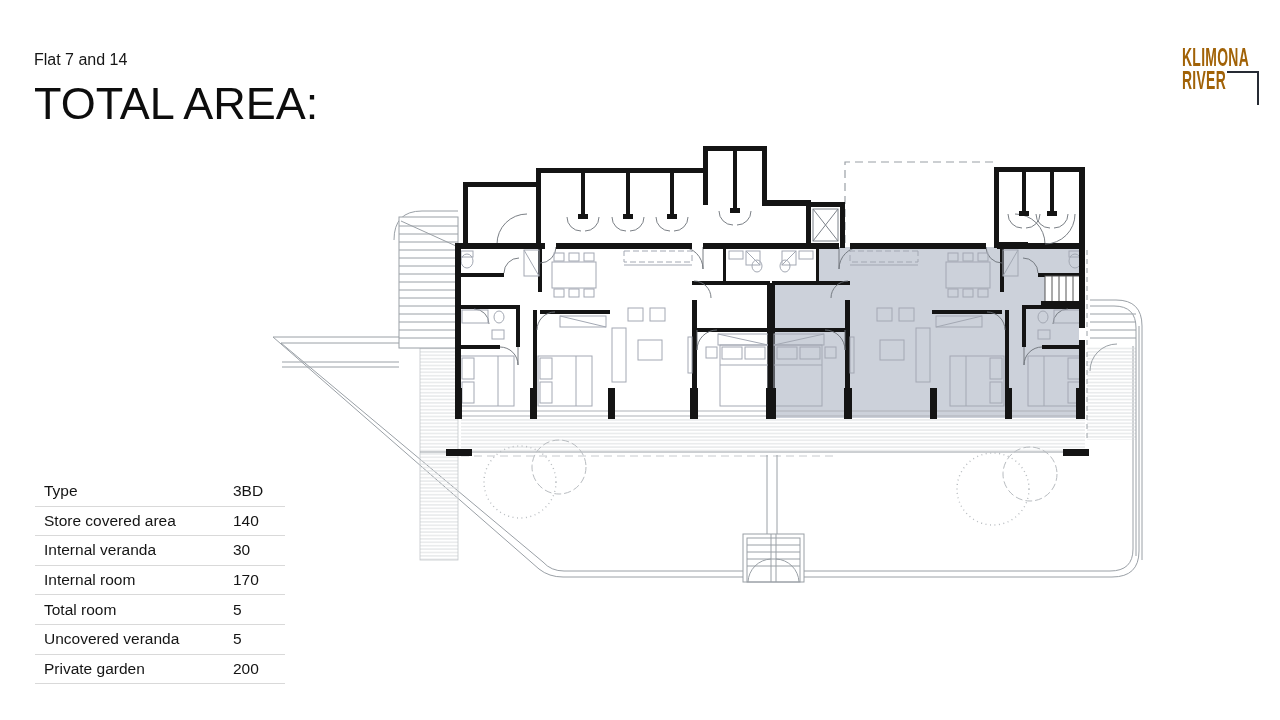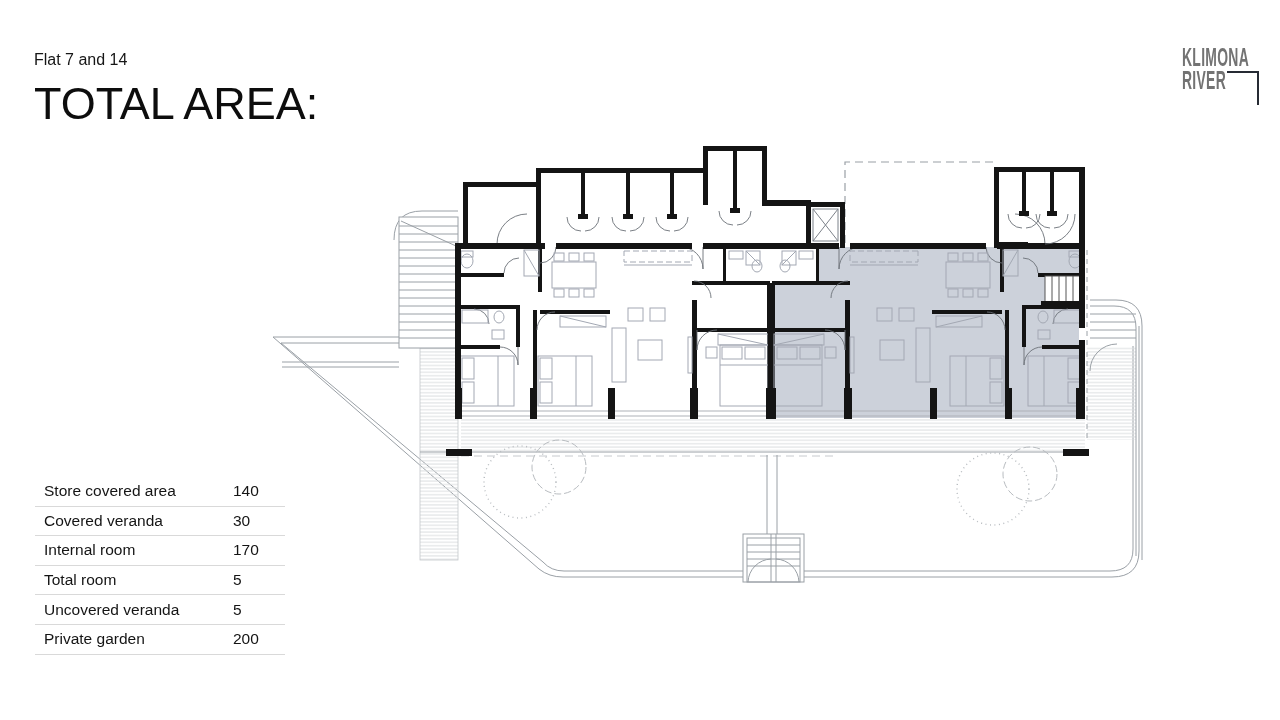--- a/index.html
+++ b/index.html
@@ -6,21 +6,21 @@
   body{
     width:1280px;height:720px;position:relative;overflow:hidden;
     background:#ffffff;font-family:"Liberation Sans", sans-serif;color:#111;
   }
   
   .header{position:absolute;left:34px;top:50px;}
   .header .subtitle{font-size:16px;line-height:20px;color:#161616;}
   .header .title{font-size:45px;line-height:49px;letter-spacing:0px;color:#0d0d0d;margin-top:9px;}
   .header .title sup{font-size:26px;}
   
-  .logo{position:absolute;left:1182px;top:44px;width:80px;color:#737373;}
+  .logo{position:absolute;left:1182px;top:44px;width:80px;color:#a16207;}
   .logo .l1,.logo .l2{
     font-weight:bold;font-size:24px;line-height:23px;letter-spacing:0.5px;
     transform:scaleX(0.58) scaleY(1.08);transform-origin:left top;white-space:nowrap;
   }
   .logo .frame{
     position:absolute;left:45px;top:27px;width:30px;height:32px;
     border-top:2px solid #262b34;border-right:2px solid #262b34;
   }
   
   .spec-table{position:absolute;left:35px;top:477px;width:250px;font-size:15.5px;}
@@ -263,25 +263,29 @@
 </div>
 
 <div class="logo">
   <div class="l1">KLIMONA</div>
   <div class="l2">RIVER</div>
   <div class="frame"></div>
 </div>
 
 <div class="spec-table">
   <div class="spec-row">
+    <span class="lbl">Type</span>
+    <span class="val">3BD</span>
+  </div>
+  <div class="spec-row">
     <span class="lbl">Store covered area</span>
     <span class="val">140</span>
   </div>
   <div class="spec-row">
-    <span class="lbl">Covered veranda</span>
+    <span class="lbl">Internal veranda</span>
     <span class="val">30</span>
   </div>
   <div class="spec-row">
     <span class="lbl">Internal room</span>
     <span class="val">170</span>
   </div>
   <div class="spec-row">
     <span class="lbl">Total room</span>
     <span class="val">5</span>
   </div>

